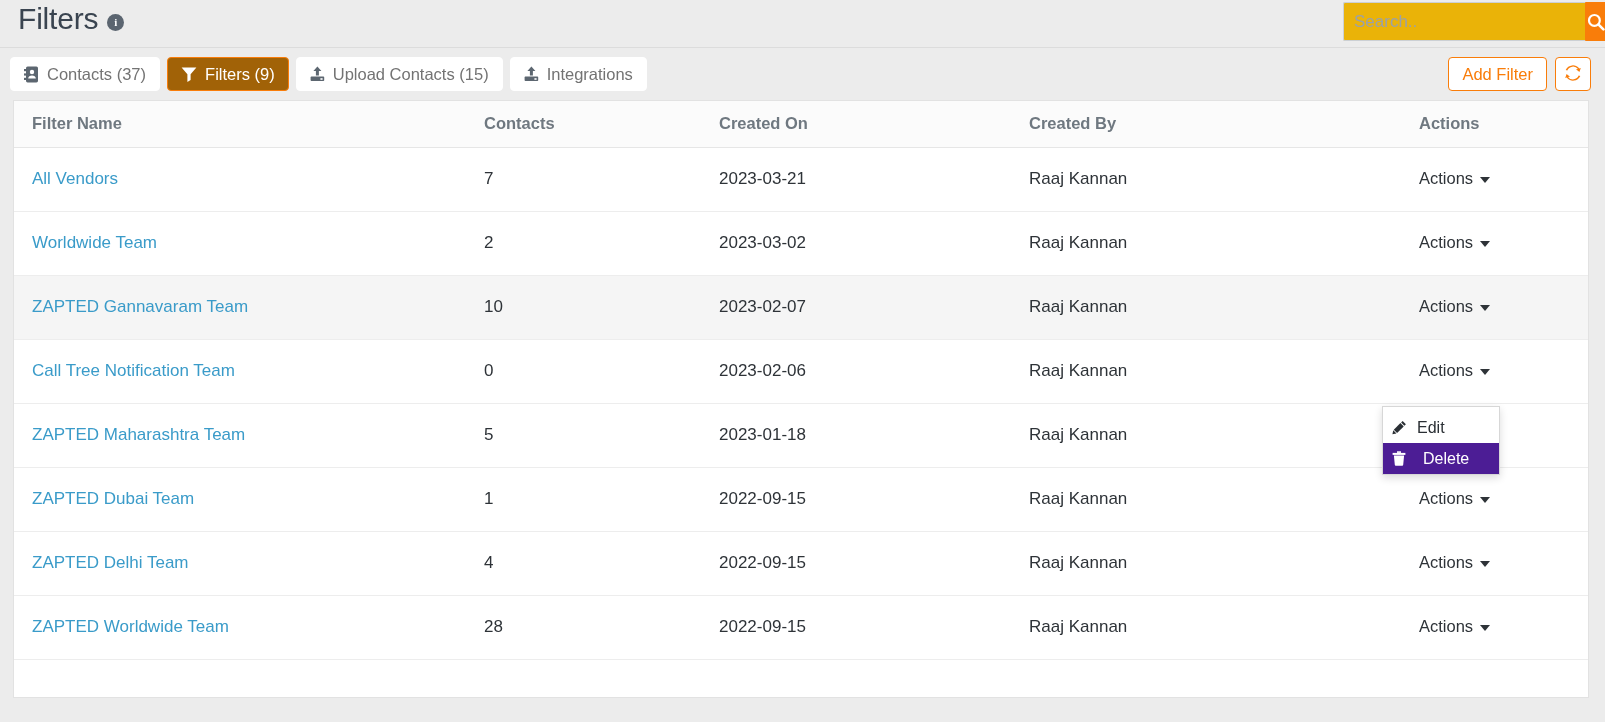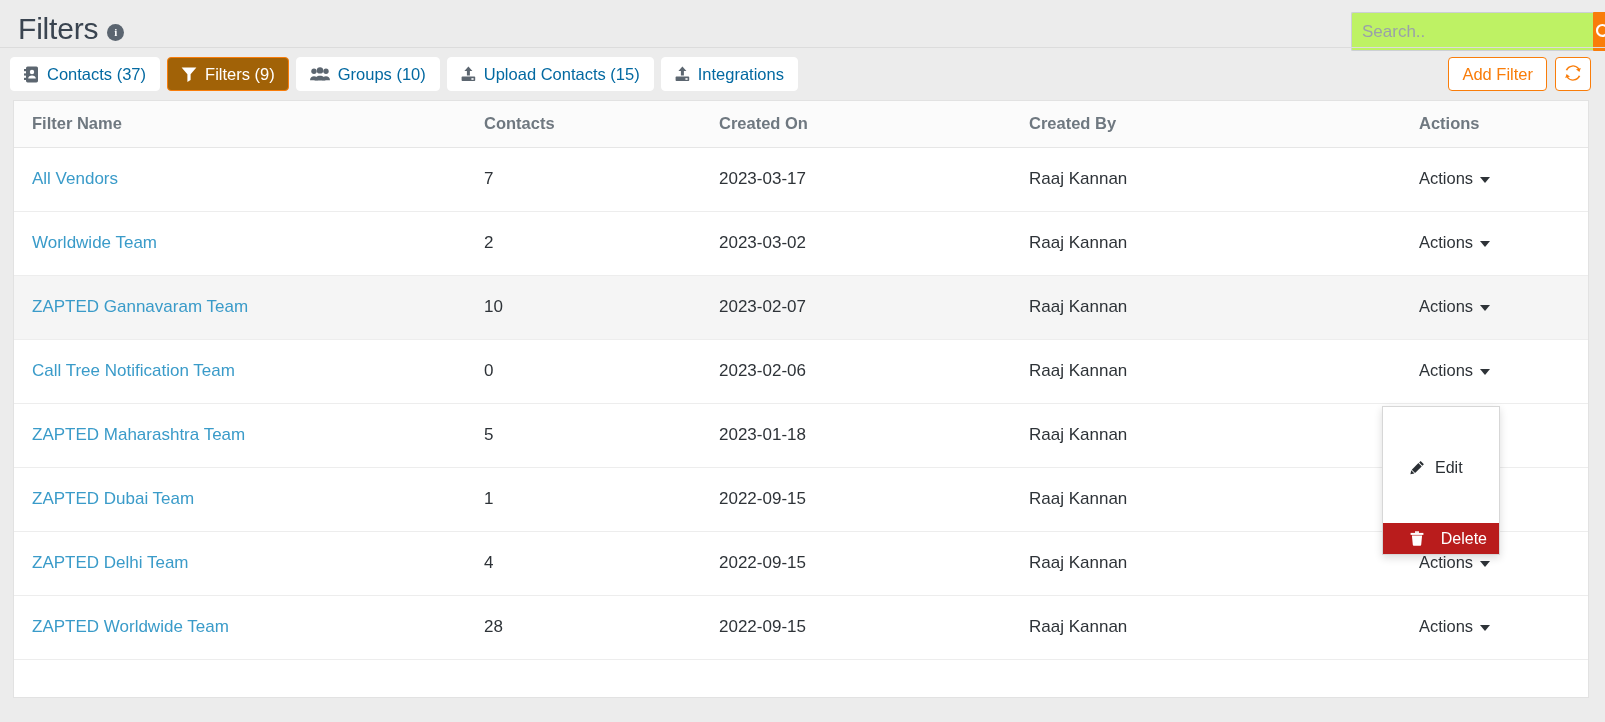--- a/index.html
+++ b/index.html
@@ -10,21 +10,21 @@
     background: #ececec;
     font-family: "Liberation Sans", sans-serif;
     overflow: hidden;
   }
   .page { position: relative; width: 1605px; height: 722px; }
 
   
   .topbar {
     position: relative;
     height: 47px;
-    padding: 10px 14px 0 18px;
+    padding: 0 14px 0 18px;
     display: flex;
     align-items: flex-start;
     justify-content: space-between;
   }
   .page-title-wrap {
     display: flex;
     align-items: center;
     gap: 9px;
     padding-top: 1px;
   }
@@ -54,28 +54,27 @@
     display: flex;
     align-items: stretch;
     margin-top: 2px;
     height: 39px;
     width: 248px;
   }
   .search-input {
     flex: 1 1 auto;
     border: 1px solid #ccd0d4;
     border-right: none;
-    background: #bef264;
+    background: #eab308;
     font-size: 17px;
     color: #57606a;
     padding: 0 10px;
     outline: none;
     font-family: "Liberation Sans", sans-serif;
     border-radius: 2px 0 0 2px;
-    margin-left: 8px;
   }
   .search-input::placeholder { color: #9aa1a9; }
   .search-btn {
     width: 46px;
     background: #f97d0a;
     border: 1px solid #f97d0a;
     border-radius: 0 2px 2px 0;
     display: flex;
     align-items: center;
     justify-content: center;
@@ -97,21 +96,21 @@
   .tabs { display: flex; gap: 7px; }
   .tab {
     display: inline-flex;
     align-items: center;
     gap: 8px;
     height: 34px;
     padding: 0 13px;
     background: #ffffff;
     border: 1px solid #ffffff;
     border-radius: 4px;
-    color: #0369a1;
+    color: #737373;
     font-size: 16.5px;
     white-space: nowrap;
     cursor: pointer;
     box-shadow: 0 0 0 0 rgba(0,0,0,0);
   }
   .tab.active {
     background: #a16207;
     border-color: #f97d0a;
     color: #ffffff;
   }
@@ -233,30 +232,29 @@
     background: #ffffff;
     border: 1px solid #d7d7d7;
     box-shadow: 0 3px 8px rgba(0,0,0,0.14);
     z-index: 50;
     padding: 5px 0 0 0;
   }
   .dropdown-item {
     display: flex;
     align-items: center;
     gap: 10px;
-    padding: 6px 12px 6px 26px;
+    padding: 6px 12px 6px 8px;
     font-size: 16px;
     color: #2a2f34;
     cursor: pointer;
     height: 31px;
     white-space: nowrap;
-    margin-top: 40px;
   }
   .dropdown-item.danger {
-    background: #b91c1c;
+    background: #4c1d95;
     color: #ffffff;
     gap: 16px;
   }
   .dropdown-item .micon { display: inline-flex; width: 16px; justify-content: center; }
   .dropdown-item .micon svg { display: block; }
 </style>
 </head>
 <body>
 
 <div class="page">
@@ -299,33 +297,20 @@
 
       <div class="tab active">
         <span class="ticon">
           <svg width="16" height="16" viewBox="0 0 16 16" aria-hidden="true">
             <path d="M0.6 1.4h14.8L9.6 8.3v5.6l-3.2 2.1V8.3z" fill="#ffffff"></path>
           </svg>
         </span>
         <span>Filters (9)</span>
       </div>
 
-      <div class="tab">
-        <span class="ticon">
-          <svg width="20" height="15" viewBox="0 0 20 15" aria-hidden="true">
-            <circle cx="4" cy="4.2" r="2.7" fill="#5c6670"></circle>
-            <circle cx="16" cy="4.2" r="2.7" fill="#5c6670"></circle>
-            <circle cx="10" cy="3.4" r="3.2" fill="#5c6670"></circle>
-            <path d="M0 13.2c0-2.6 1.9-4 4-4s4 1.4 4 4z" fill="#5c6670"></path>
-            <path d="M12 13.2c0-2.6 1.9-4 4-4s4 1.4 4 4z" fill="#5c6670"></path>
-            <path d="M4.6 13.6c0-3 2.4-4.8 5.4-4.8s5.4 1.8 5.4 4.8z" fill="#5c6670"></path>
-          </svg>
-        </span>
-        <span>Groups (10)</span>
-      </div>
 
       <div class="tab">
         <span class="ticon">
           <svg width="15" height="16" viewBox="0 0 15 16" aria-hidden="true">
             <path d="M7.4 0.4L11.4 5H8.9v4.4H5.9V5H3.4z" fill="#5c6670"></path>
             <rect x="0.6" y="10.6" width="13.6" height="4.4" rx="0.8" fill="#5c6670"></rect>
             <rect x="10.4" y="12.2" width="2.2" height="1.6" fill="#ffffff"></rect>
           </svg>
         </span>
         <span>Upload Contacts (15)</span>
@@ -365,21 +350,21 @@
           <th class="c-count pad-count">Contacts</th>
           <th class="c-date pad-date">Created On</th>
           <th class="c-by pad-by">Created By</th>
           <th class="c-act pad-act">Actions</th>
         </tr>
       </thead>
       <tbody id="table-body">
           <tr>
             <td class="c-name"><a class="name-link">All Vendors</a></td>
             <td class="c-count pad-count">7</td>
-            <td class="c-date pad-date">2023-03-17</td>
+            <td class="c-date pad-date">2023-03-21</td>
             <td class="c-by pad-by">Raaj Kannan</td>
             <td class="c-act pad-act actions-cell"><button class="actions-trigger">
                 <span>Actions</span>
                 <span class="caret"></span>
               </button></td>
           </tr>
           <tr>
             <td class="c-name"><a class="name-link">Worldwide Team</a></td>
             <td class="c-count pad-count">2</td>
             <td class="c-date pad-date">2023-03-02</td>

